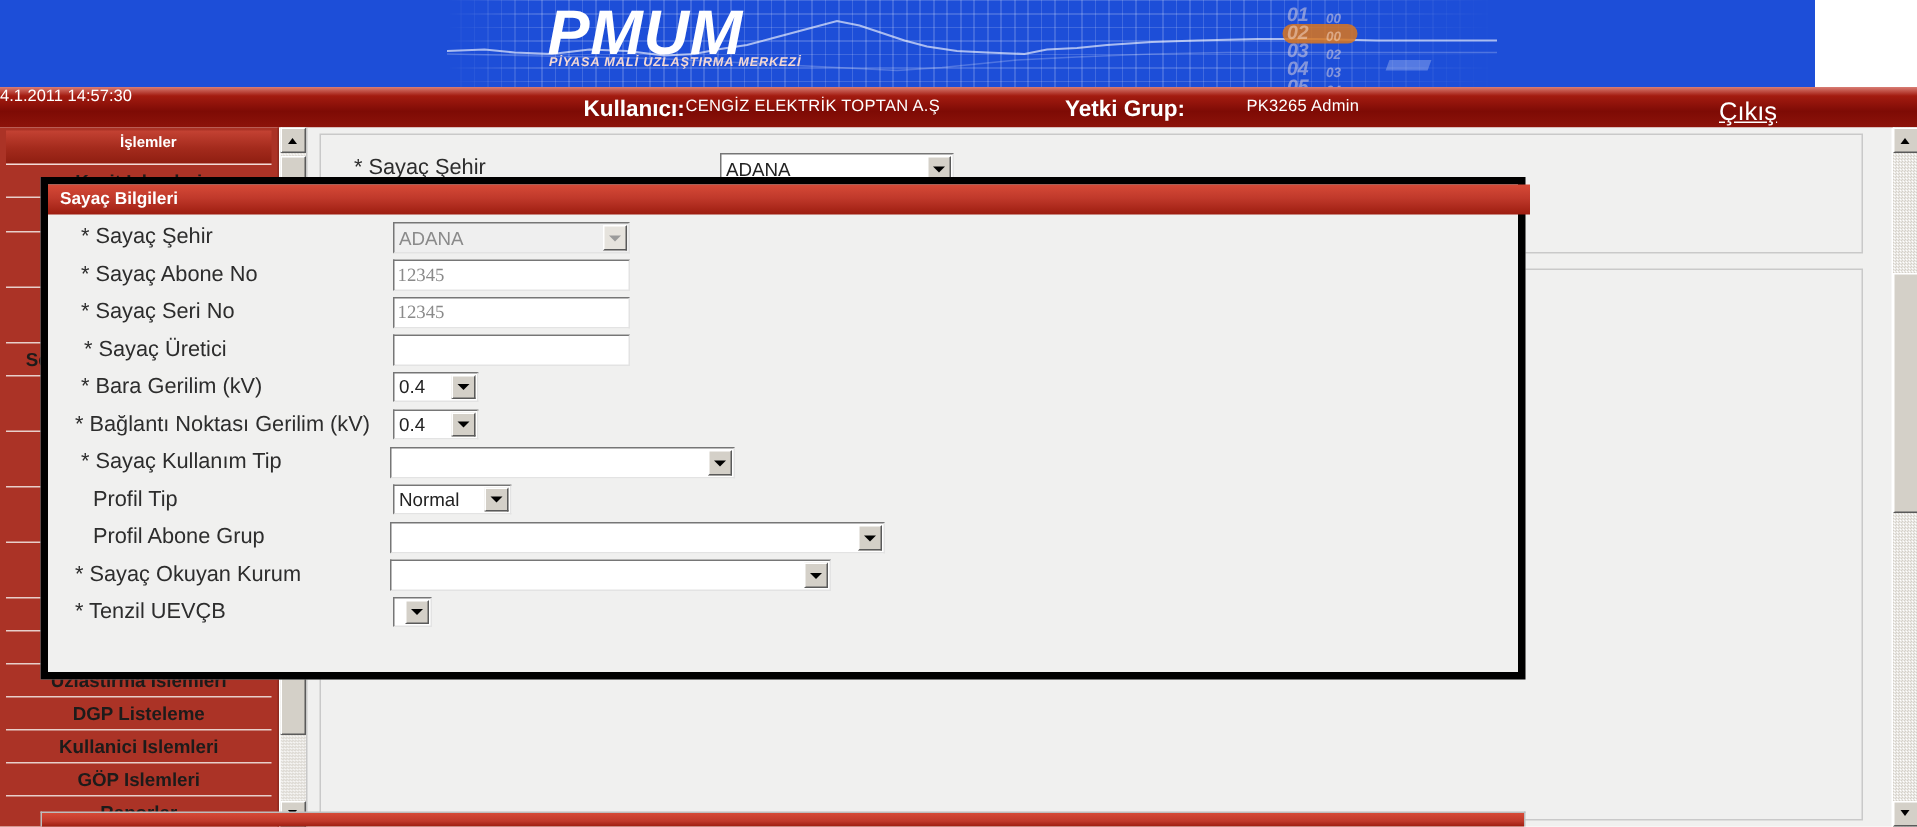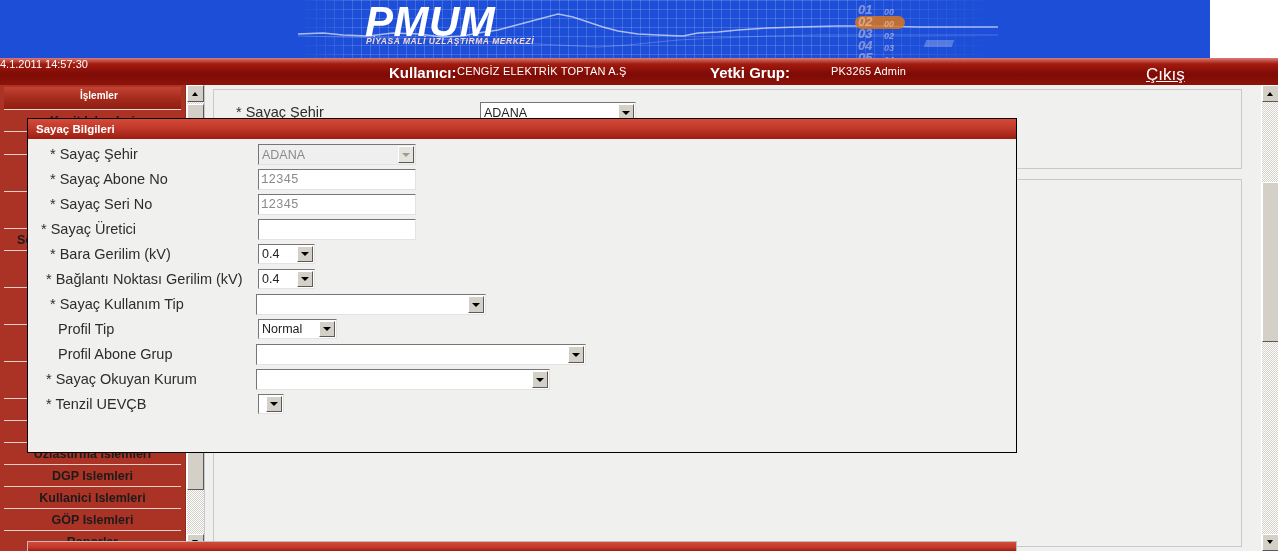--- a/index.html
+++ b/index.html
@@ -227,21 +227,21 @@
     border: 1px solid #c9c9c9;
     box-sizing: border-box;
   }
   #top-box { left: 8px; top: 4px; width: 1029px; height: 80px; }
   #panel-box { left: 8px; top: 94px; width: 1029px; height: 368px; }
 
   .panel-card {
     position: absolute;
     left: 27px; top: 118px;
     width: 990px; height: 335px;
-    border: 1px solid #000000;
+    border: 5px solid #000000;
     background: #f0f0ef;
     box-sizing: border-box;
   }
   .panel-title {
     position: absolute;
     left: 0; top: 0;
     width: 988px; height: 20px;
     background: linear-gradient(to bottom, #d64a37 0%, #c0392b 45%, #9d1d10 100%);
     color: #ffffff;
     font-size: 11.5px;
@@ -265,21 +265,21 @@
     font-size: 14.5px;
     color: #2d2d2d;
     white-space: nowrap;
   }
   .ftext {
     position: absolute;
     box-sizing: border-box;
     border: 1px solid;
     border-color: #767676 #e3e3e3 #e3e3e3 #767676;
     background: #ffffff;
-    font-family: Liberation Mono, monospace;
+    font-family: Liberation Serif, serif;
     font-size: 12.5px;
     color: #222;
     padding: 0 2px;
     outline: none;
   }
   .ftext.ro { color: #8a8a8a; }
   .fsel {
     position: absolute;
     box-sizing: border-box;
     border: 1px solid;
@@ -391,21 +391,21 @@
       <div class="mitem sub"><span class="bullet"></span><span>Uevçb Santral Lisans Islemleri</span></div>
       <div class="mitem sub"><span class="bullet"></span><span>Dengeden Sorumlu Taraf Islemleri</span></div>
       <div class="mitem group"><span>Serbest Tüketici Islemleri</span></div>
       <div class="mitem sub italic"><span class="bullet"></span><span>Serbest Tüketici Talep Listeleme</span></div>
       <div class="mitem sub"><span class="bullet"></span><span>Ser. Tük. Talep Onay Ekrani</span></div>
       <div class="mitem sub"><span class="bullet"></span><span>Ser. Tük. Talep Sonuç Listeleme</span></div>
       <div class="mitem sub"><span class="bullet"></span><span>Ser. Tük. Yeni Tenzil Sayaçlari Listeleme</span></div>
       <div class="mitem group"><span>Sayaç İşlemleri</span></div>
       <div class="mitem group"><span>Veri Islemleri</span></div>
       <div class="mitem group"><span>Uzlastirma Islemleri</span></div>
-      <div class="mitem group"><span>DGP Islemleri</span></div>
+      <div class="mitem group"><span>DGP Listeleme</span></div>
       <div class="mitem group"><span>Kullanici Islemleri</span></div>
       <div class="mitem group"><span>GÖP Islemleri</span></div>
       <div class="mitem group"><span>Raporlar</span></div>
     </div>
 </div>
 
 <div class="vsb" id="sb-left">
   <div class="btn up">
       <i class="arr"></i>
     </div>
@@ -453,21 +453,21 @@
       <div class="fsel dis" style="left: 230px; top: 25px; width: 158px; height: 21px;">
         <span class="txt">ADANA</span>
         <span class="arrowbtn">
           <i></i>
         </span>
       </div>
       <div class="flabel" style="left: 22px; top: 52px;">* Sayaç Abone No</div>
       <input class="ftext ro" readonly="" value="12345" style="left: 230px; top: 50px; width: 158px; height: 21px;">
       <div class="flabel" style="left: 22px; top: 77px;">* Sayaç Seri No</div>
       <input class="ftext ro" readonly="" value="12345" style="left: 230px; top: 75px; width: 158px; height: 21px;">
-      <div class="flabel" style="left: 13px; top: 102px;">* Sayaç Üretici</div>
+      <div class="flabel" style="left: 24px; top: 102px;">* Sayaç Üretici</div>
       <input class="ftext" value="" style="left: 230px; top: 100px; width: 158px; height: 21px;">
       <div class="flabel" style="left: 22px; top: 127px;">* Bara Gerilim (kV)</div>
       <div class="fsel" style="left: 230px; top: 125px; width: 57px; height: 20px;">
         <span class="txt">0.4</span>
         <span class="arrowbtn">
           <i></i>
         </span>
       </div>
       <div class="flabel" style="left: 18px; top: 152px;">* Bağlantı Noktası Gerilim (kV)</div>
       <div class="fsel" style="left: 230px; top: 150px; width: 57px; height: 20px;">

